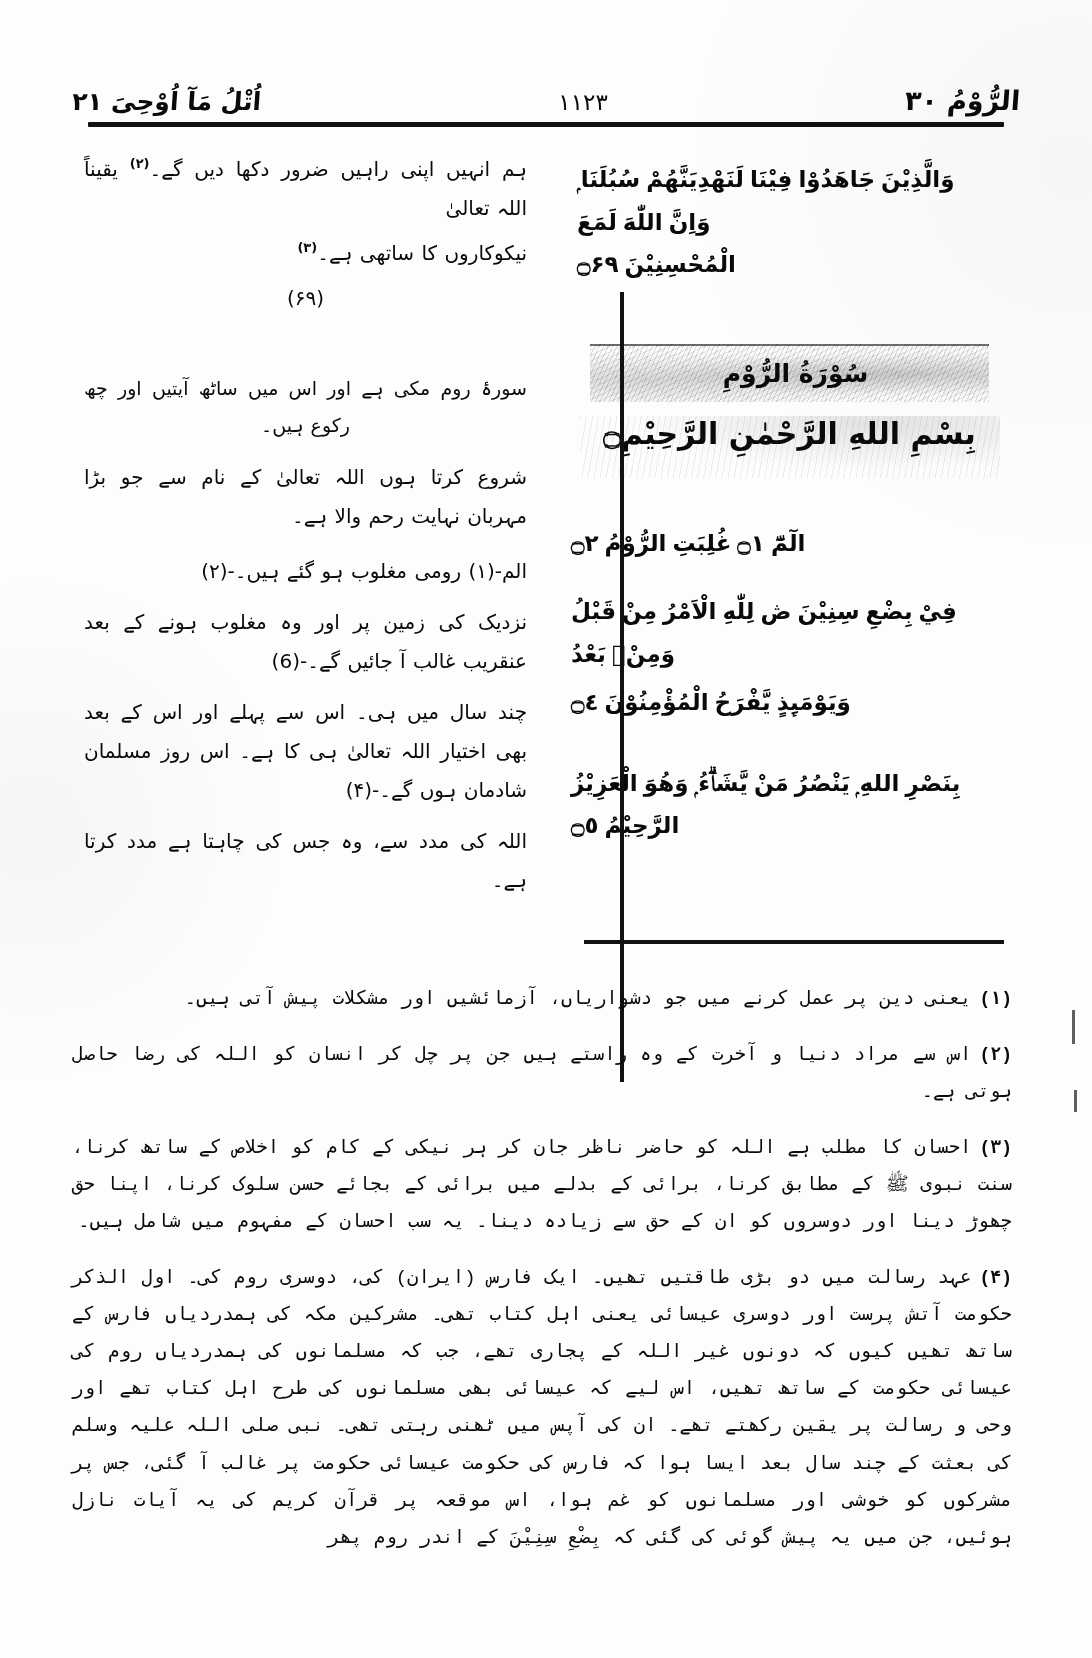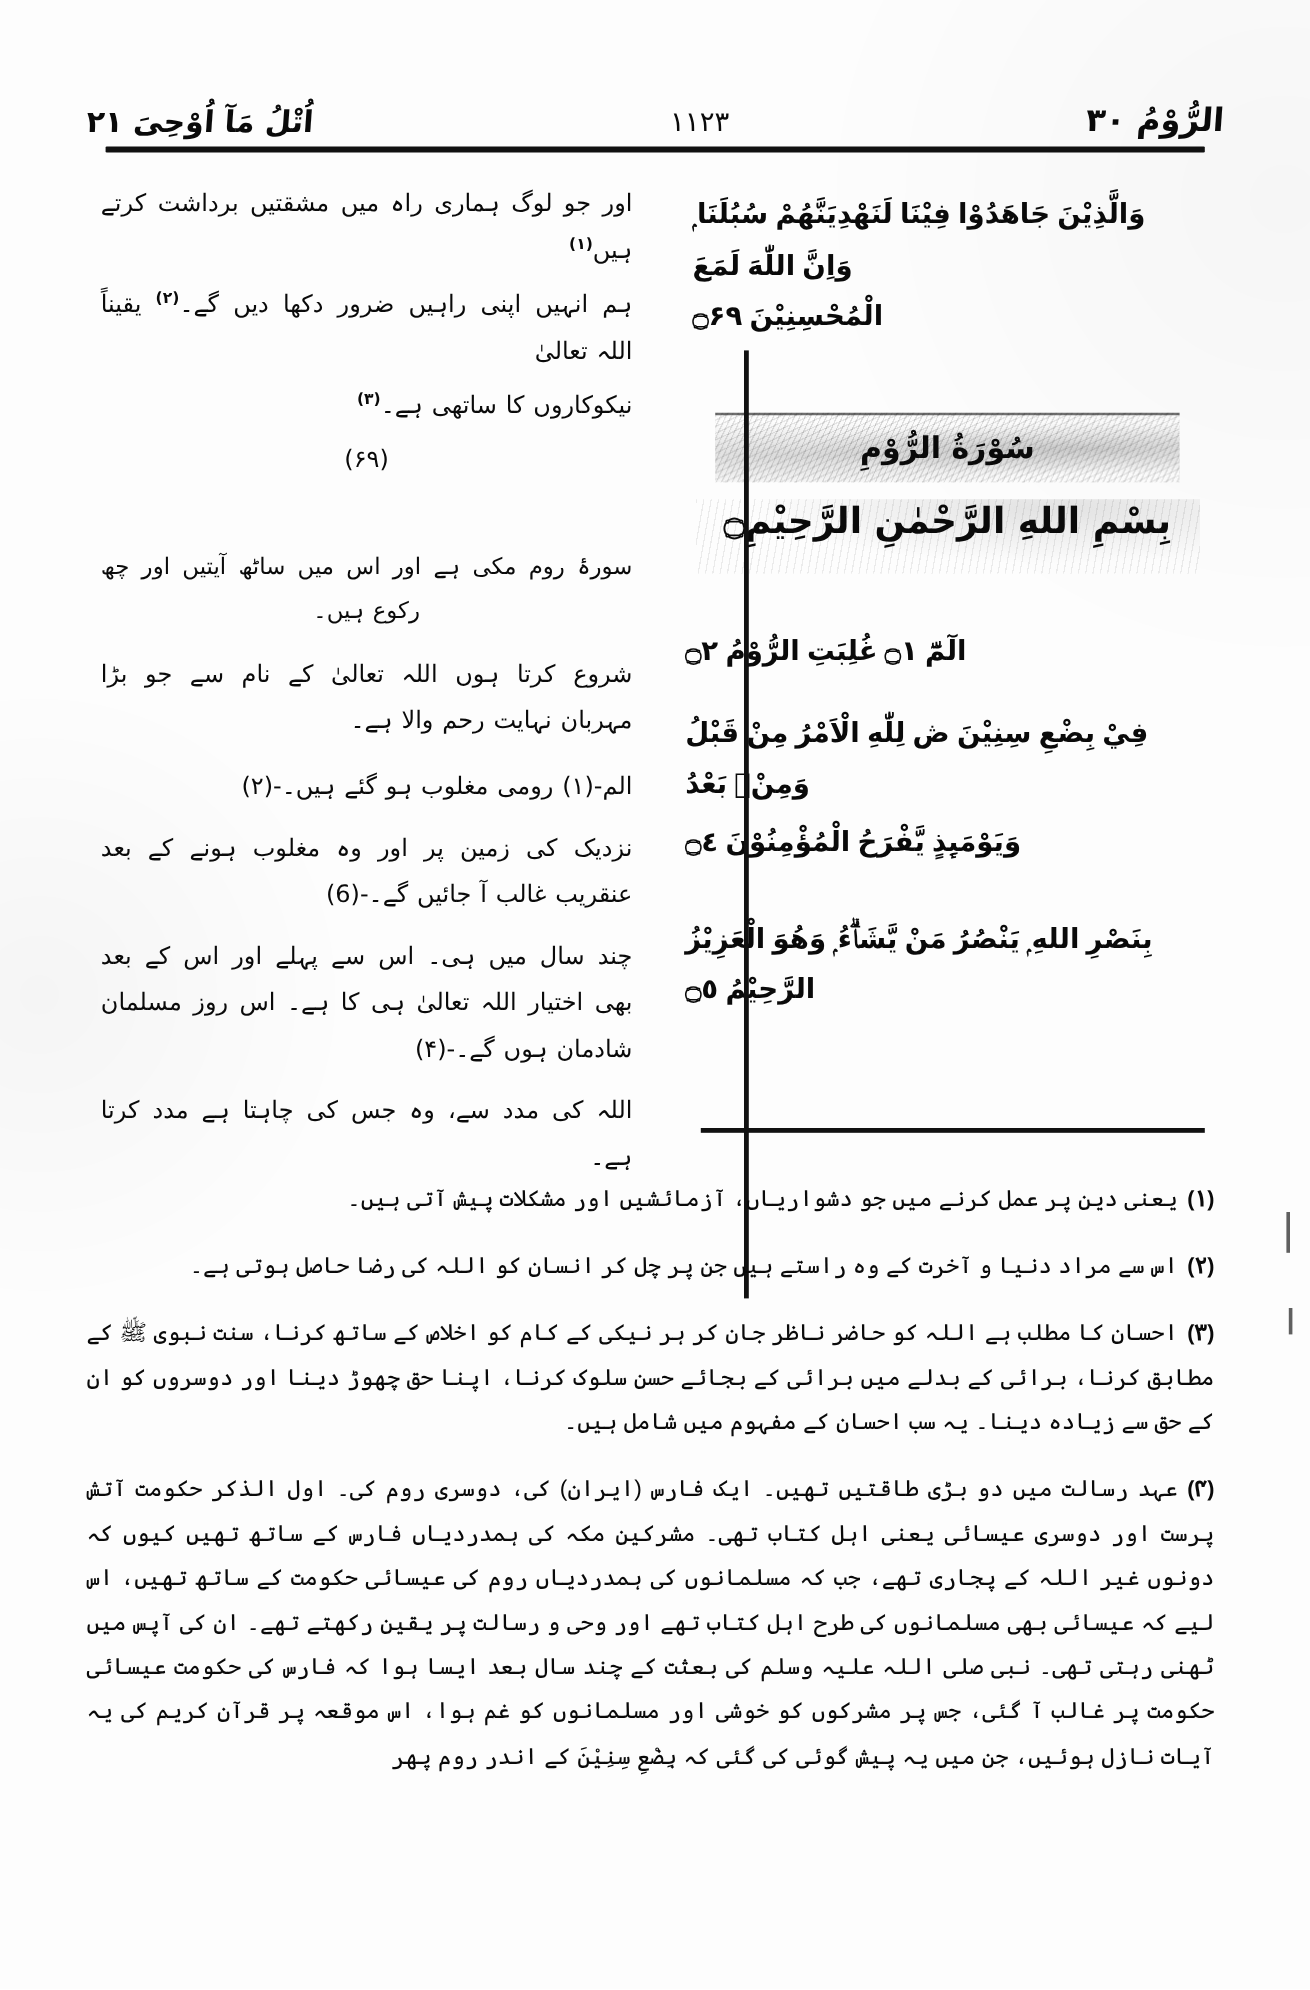--- a/index.html
+++ b/index.html
@@ -127,20 +127,21 @@
     height: 56px;
     display: flex;
     align-items: center;
     justify-content: center;
     background:
       repeating-linear-gradient(115deg, rgba(0,0,0,0.13) 0 1px, rgba(0,0,0,0) 1px 4px),
       repeating-linear-gradient(-25deg, rgba(0,0,0,0.10) 0 1px, rgba(0,0,0,0) 1px 5px),
       radial-gradient(ellipse at 80% 50%, rgba(0,0,0,0.18) 0%, rgba(0,0,0,0) 55%),
       radial-gradient(ellipse at 18% 60%, rgba(0,0,0,0.14) 0%, rgba(0,0,0,0) 60%);
     border-top: 2px solid rgba(0,0,0,.55);
+    padding-left: 12px;
   }
   .surah-band .surah-name {
     font-size: 25px;
     font-weight: 700;
     direction: rtl;
     letter-spacing: -.5px;
     background: rgba(255,255,255,.0);
     padding: 0 10px;
   }
 
@@ -200,21 +201,21 @@
     width: 420px;
     height: 4px;
     background: #111;
   }
   .footnotes {
     position: absolute;
     top: 962px;
     left: 72px;
     right: 80px;
     direction: rtl;
-    font-family: Liberation Sans, sans-serif;
+    font-family: Liberation Mono, monospace;
   }
   .fn-item {
     font-size: 19px;
     line-height: 1.95;
     text-align: justify;
     text-align-last: right;
     margin-bottom: 6px;
     direction: rtl;
     font-weight: 500;
   }
@@ -270,23 +271,20 @@
         <div class="ar-line ar-v4b">وَيَوْمَىِٕذٍ يَّفْرَحُ الْمُؤْمِنُوْنَ ۝٤</div>
         <div class="ar-line">بِنَصْرِ اللهِ ۭ يَنْصُرُ مَنْ يَّشَاۗءُ ۭ وَهُوَ الْعَزِيْزُ الرَّحِيْمُ ۝٥</div>
       </div>
     </div>
 
     <div class="col-divider"></div>
 
     <div class="col col-urdu">
 
       <div>
-        <p class="ur-par">
-          <span>اور جو لوگ ہماری راہ میں مشقتیں برداشت کرتے ہیں</span><sup class="fn">(۱)</sup>
-        </p>
         <p class="ur-par">
           <span>ہم انہیں اپنی راہیں ضرور دکھا دیں گے۔</span><sup class="fn">(۲)</sup>
           <span>یقیناً اللہ تعالیٰ</span>
         </p>
         <p class="ur-par">
           <span>نیکوکاروں کا ساتھی ہے۔</span><sup class="fn">(۳)</sup>
         </p>
         <p class="ur-par ur-c">(۶۹)</p>
       </div>
 

